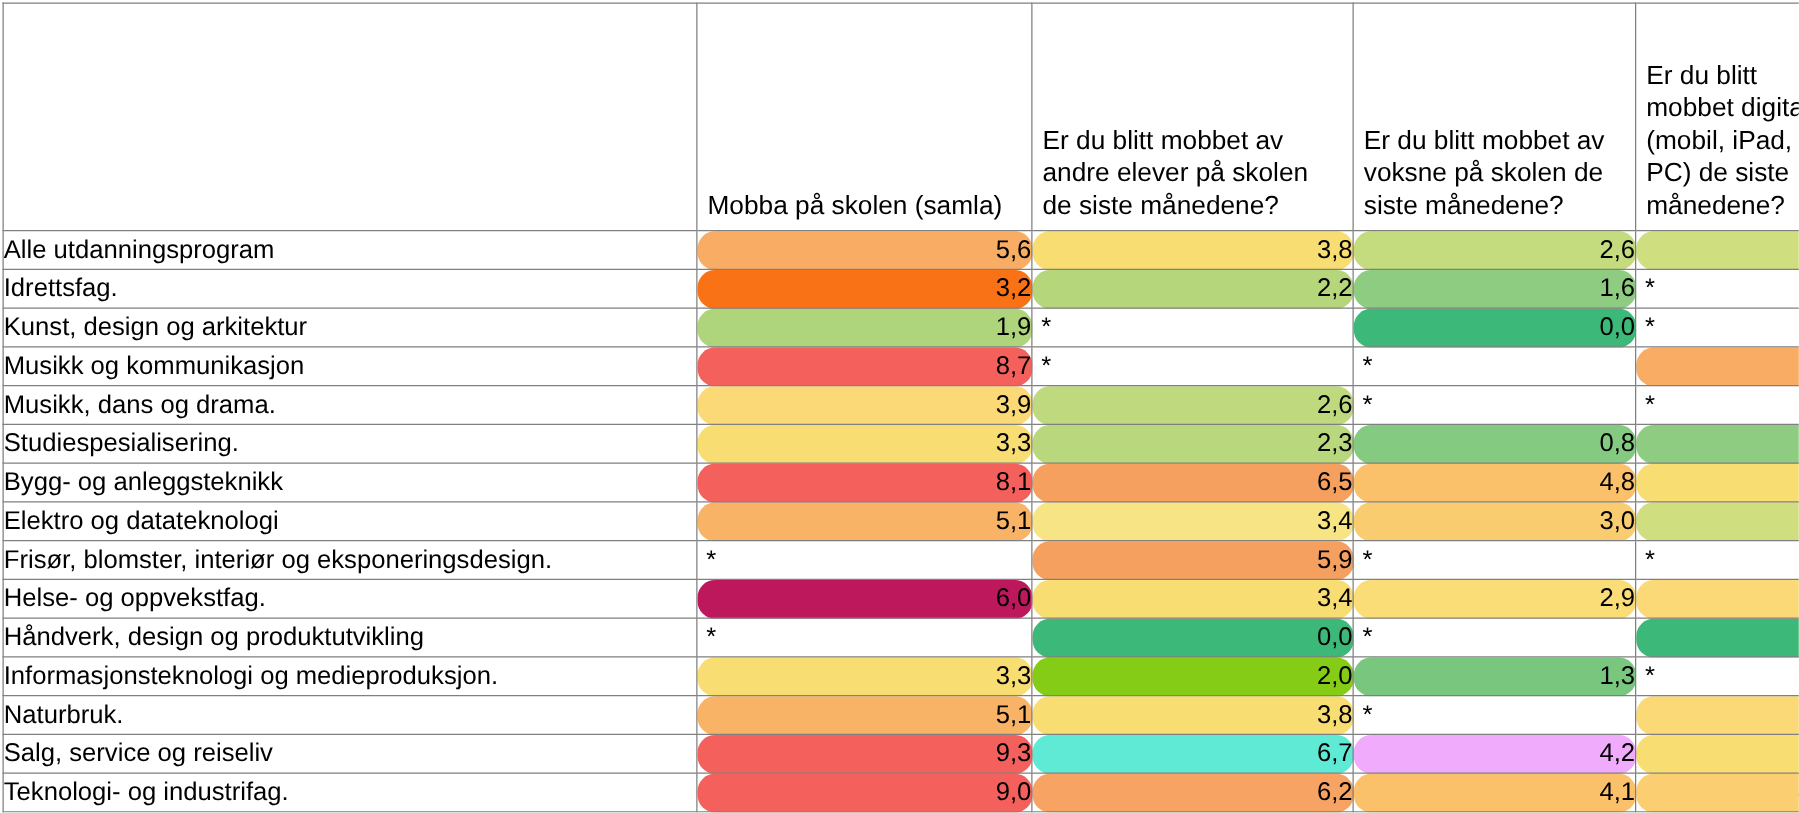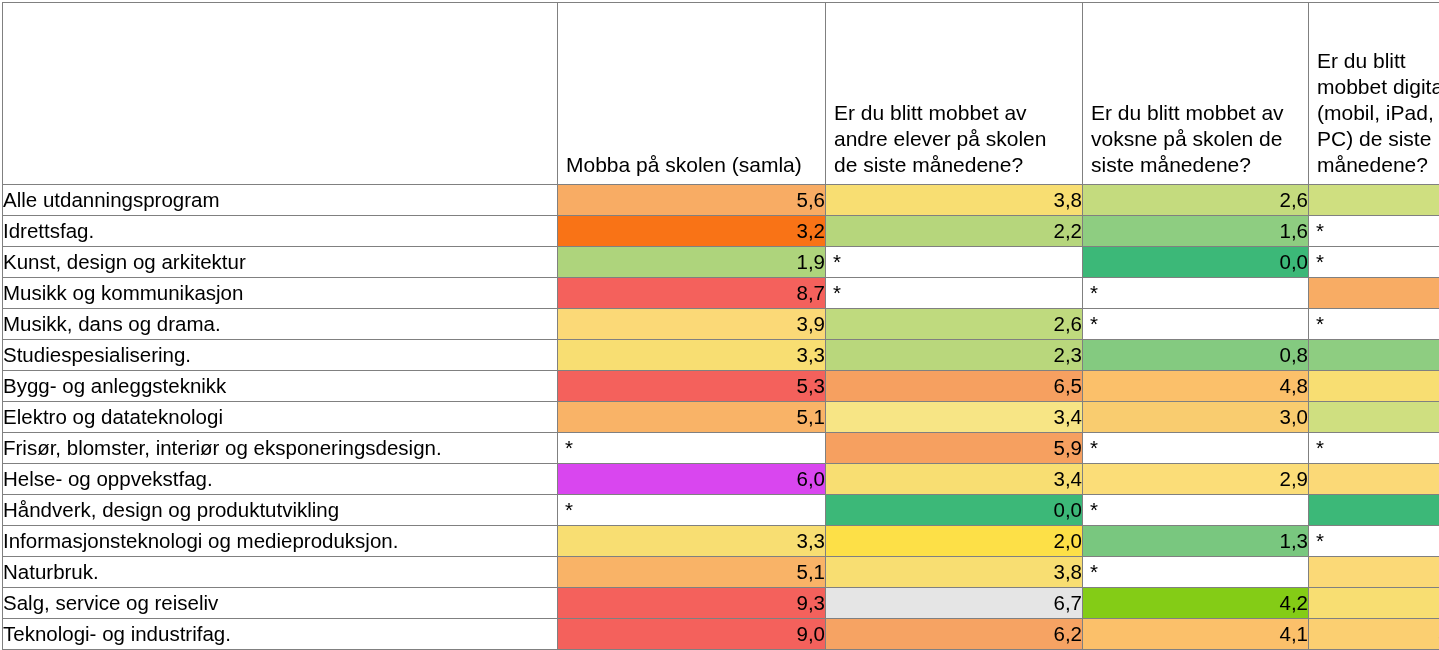--- a/index.html
+++ b/index.html
@@ -62,20 +62,21 @@
   td.rowlabel {
     text-align: left;
     padding-left: 7px;
     background: #ffffff;
     white-space: nowrap;
     overflow: hidden;
   }
   td.val {
     text-align: right;
     padding-right: 8px;
+    border-radius: 14px;
   }
   td.val.star {
     text-align: left;
     padding-left: 7px;
     padding-right: 0;
   }
 </style>
 </head>
 <body>
 
@@ -145,72 +146,72 @@
         </tr>
         <tr>
           <td class="rowlabel">Studiespesialisering.</td>
           <td class="val" style="background: rgb(248, 222, 114);">3,3</td>
           <td class="val" style="background: rgb(185, 215, 124);">2,3</td>
           <td class="val" style="background: rgb(132, 202, 128);">0,8</td>
           <td class="val" style="background: rgb(142, 205, 129);">1,6</td>
         </tr>
         <tr>
           <td class="rowlabel">Bygg- og anleggsteknikk</td>
-          <td class="val" style="background: rgb(244, 97, 92);">5,3</td>
+          <td class="val" style="background: rgb(244, 97, 92);">8,1</td>
           <td class="val" style="background: rgb(246, 160, 96);">6,5</td>
           <td class="val" style="background: rgb(251, 192, 106);">4,8</td>
           <td class="val" style="background: rgb(248, 222, 114);">3,8</td>
         </tr>
         <tr>
           <td class="rowlabel">Elektro og datateknologi</td>
           <td class="val" style="background: rgb(249, 179, 103);">5,1</td>
           <td class="val" style="background: rgb(247, 229, 133);">3,4</td>
           <td class="val" style="background: rgb(249, 204, 111);">3,0</td>
           <td class="val" style="background: rgb(207, 223, 128);">2,5</td>
         </tr>
         <tr>
           <td class="rowlabel">Frisør, blomster, interiør og eksponeringsdesign.</td>
           <td class="val star" style="background: rgb(255, 255, 255);">*</td>
           <td class="val" style="background: rgb(246, 160, 96);">5,9</td>
           <td class="val star" style="background: rgb(255, 255, 255);">*</td>
           <td class="val star" style="background: rgb(255, 255, 255);">*</td>
         </tr>
         <tr>
           <td class="rowlabel">Helse- og oppvekstfag.</td>
-          <td class="val" style="background: #d946ef;">6,0</td>
+          <td class="val" style="background: #be185d;">6,0</td>
           <td class="val" style="background: rgb(248, 222, 114);">3,4</td>
           <td class="val" style="background: rgb(251, 221, 120); margin-top: 24px;">2,9</td>
           <td class="val" style="background: rgb(251, 217, 119);">3,1</td>
         </tr>
         <tr>
           <td class="rowlabel">Håndverk, design og produktutvikling</td>
           <td class="val star" style="background: rgb(255, 255, 255);">*</td>
           <td class="val" style="background: rgb(60, 184, 120);">0,0</td>
           <td class="val star" style="background: rgb(255, 255, 255);">*</td>
           <td class="val" style="background: rgb(60, 184, 120);">0,0</td>
         </tr>
         <tr>
           <td class="rowlabel">Informasjonsteknologi og medieproduksjon.</td>
           <td class="val" style="background: rgb(248, 222, 114);">3,3</td>
-          <td class="val" style="background: #fde047;">2,0</td>
+          <td class="val" style="background: #84cc16;">2,0</td>
           <td class="val" style="background: rgb(121, 199, 127); margin-top: 27px;">1,3</td>
           <td class="val star" style="background: rgb(255, 255, 255);">*</td>
         </tr>
         <tr>
           <td class="rowlabel">Naturbruk.</td>
           <td class="val" style="background: rgb(249, 179, 103);">5,1</td>
           <td class="val" style="background: rgb(248, 222, 114);">3,8</td>
           <td class="val star" style="background: rgb(255, 255, 255);">*</td>
           <td class="val" style="background: rgb(251, 217, 119);">3,1</td>
         </tr>
         <tr>
           <td class="rowlabel">Salg, service og reiseliv</td>
           <td class="val" style="background: rgb(244, 97, 92);">9,3</td>
-          <td class="val" style="background: #e5e5e5; margin-top: 24px;">6,7</td>
-          <td class="val" style="background: #84cc16;">4,2</td>
+          <td class="val" style="background: #5eead4; margin-top: 24px;">6,7</td>
+          <td class="val" style="background: #f0abfc;">4,2</td>
           <td class="val" style="background: rgb(248, 222, 114);">3,4</td>
         </tr>
         <tr>
           <td class="rowlabel">Teknologi- og industrifag.</td>
           <td class="val" style="background: rgb(244, 97, 92);">9,0</td>
           <td class="val" style="background: rgb(246, 163, 99);">6,2</td>
           <td class="val" style="background: rgb(251, 192, 106);">4,1</td>
           <td class="val" style="background: rgb(251, 207, 113);">4,3</td>
         </tr>
       </tbody>

